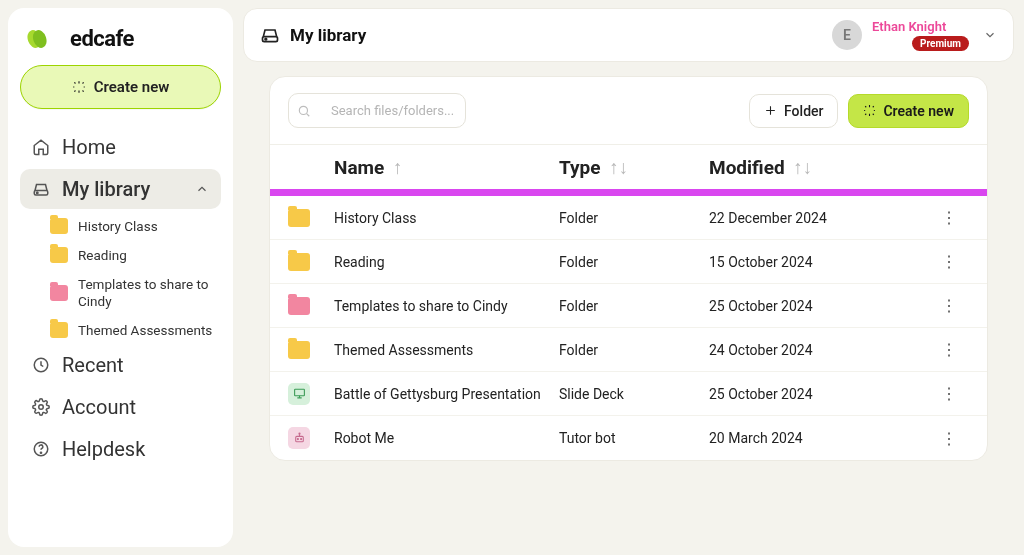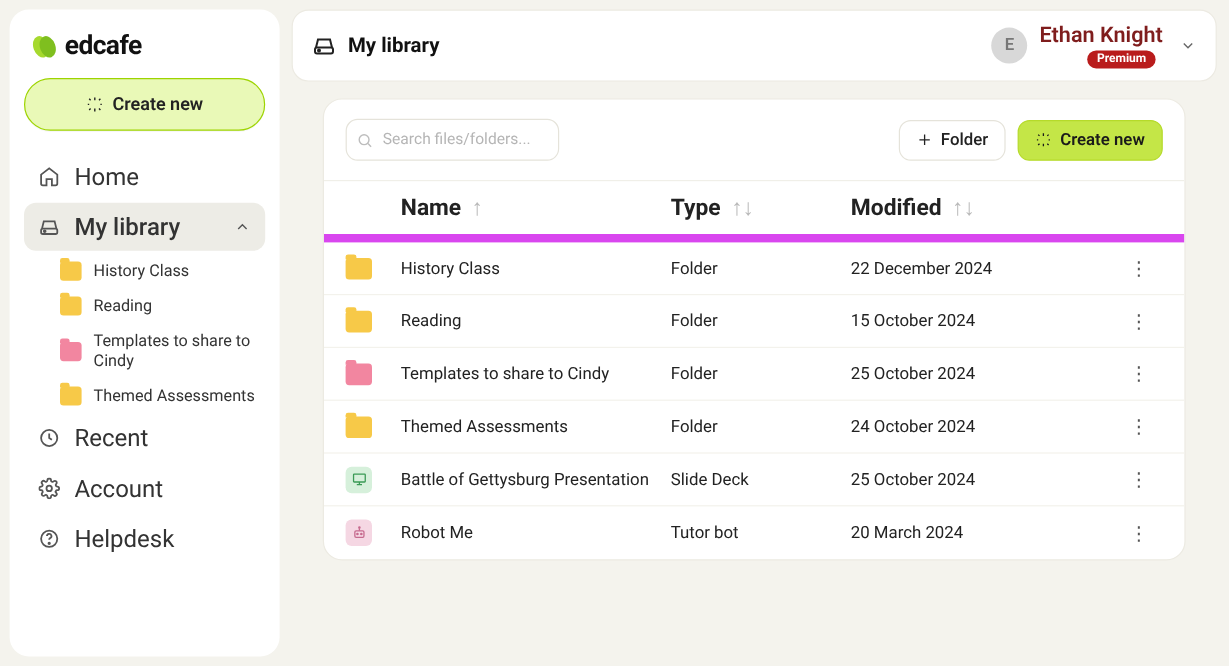--- a/index.html
+++ b/index.html
@@ -3,21 +3,21 @@
 <meta charset="utf-8">
 <style>
   * { box-sizing: border-box; margin: 0; padding: 0; font-family: -apple-system, BlinkMacSystemFont, "Segoe UI", Roboto, Helvetica, Arial, sans-serif; }
   body { background: #f4f3ed; width: 1024px; height: 555px; overflow: hidden; display: flex; }
 
   
   .sidebar { width: 225px; background: #fff; border-radius: 16px; margin: 8px 0 8px 8px; padding: 12px; display: flex; flex-direction: column; }
   .logo { display: flex; align-items: center; gap: 6px; padding: 6px 6px 14px 6px; }
   .logo-mark { width: 22px; height: 22px; border-radius: 50%; position: relative; }
   .logo-mark svg { width: 22px; height: 22px; }
-  .logo-text { font-size: 22px; font-weight: 700; color: #111; letter-spacing: -0.5px; }
+  .logo-text { font-size: 22px; font-weight: 700; color: #111; letter-spacing: -0.5px; margin-left: 16px; }
 
   .create-btn {
     background: #e9f9b7;
     border: 1px solid #9dd400;
     border-radius: 999px;
     padding: 12px 0;
     font-size: 15px; font-weight: 600; color: #222;
     display: flex; align-items: center; justify-content: center; gap: 8px;
     cursor: pointer; margin-bottom: 18px;
     box-shadow: 0 1px 0 rgba(0,0,0,0.03);
@@ -38,28 +38,28 @@
   .sub-label { line-height: 1.25; }
 
   
   .main { flex: 1; display: flex; flex-direction: column; padding: 8px 10px 8px 10px; gap: 14px; }
 
   .topbar { background: #fff; border: 1px solid #eceae2; border-radius: 14px; padding: 10px 16px; display: flex; align-items: center; }
   .topbar-title { display: flex; align-items: center; gap: 10px; font-size: 17px; font-weight: 700; color: #111; }
   .user-block { margin-left: auto; display: flex; align-items: center; gap: 10px; }
   .avatar { width: 30px; height: 30px; border-radius: 50%; background: #d8d8d8; color: #777; display:flex;align-items:center;justify-content:center; font-size: 14px; font-weight:600; }
   .user-meta { display:flex; flex-direction:column; gap:2px; }
-  .user-name { font-size: 18px; font-weight: 600; color: #7f1d1d; }
+  .user-name { font-size: 13px; font-weight: 600; color: #ec4899; }
   .badge { background: #b91c1c; color: #fff; font-size: 10px; font-weight: 700; padding: 2px 8px; border-radius: 999px; width: fit-content; margin-left: 40px; }
   .chev-down { color: #666; margin-left: 4px; }
 
   .content-card { background: #fff; border: 1px solid #eceae2; border-radius: 16px; margin: 0 26px; overflow: hidden; }
   .toolbar { display: flex; align-items: center; gap: 10px; padding: 16px 18px; }
   .search { position: relative; }
-  .search input { width: 178px; padding: 9px 12px 9px 30px; border: 1px solid #e5e3da; border-radius: 10px; font-size: 13px; color: #a16207; background:#fff; }
+  .search input { width: 178px; padding: 9px 12px 9px 42px; border: 1px solid #e5e3da; border-radius: 10px; font-size: 13px; color: #a16207; background:#fff; }
   .search input::placeholder { color: #b5b5b5; }
   .search .sicon { position: absolute; left: 9px; top: 50%; transform: translateY(-50%); color: #bdbdbd; }
   .toolbar-spacer { flex: 1; }
   .btn-outline { background: #fff; border: 1px solid #e5e3da; border-radius: 10px; padding: 8px 14px; font-size: 14px; font-weight: 500; color: #222; display:flex; align-items:center; gap:7px; cursor:pointer; }
   .btn-primary { background: #c4e647; border: 1px solid #b5da2a; border-radius: 10px; padding: 8px 14px; font-size: 14px; font-weight: 600; color: #1a1a1a; display:flex; align-items:center; gap:7px; cursor:pointer; }
 
   .table { width: 100%; }
   .thead, .trow { display: grid; grid-template-columns: 46px 1fr 150px 220px 40px; align-items: center; padding: 0 18px; }
   .thead { height: 52px; border-top: 1px solid #f0efe8; border-bottom: 7px solid #d946ef; font-size: 19px; font-weight: 700; color: #222; }
   .thead .sort { color: #b9b9b9; margin-left: 4px; font-weight: 400; }

